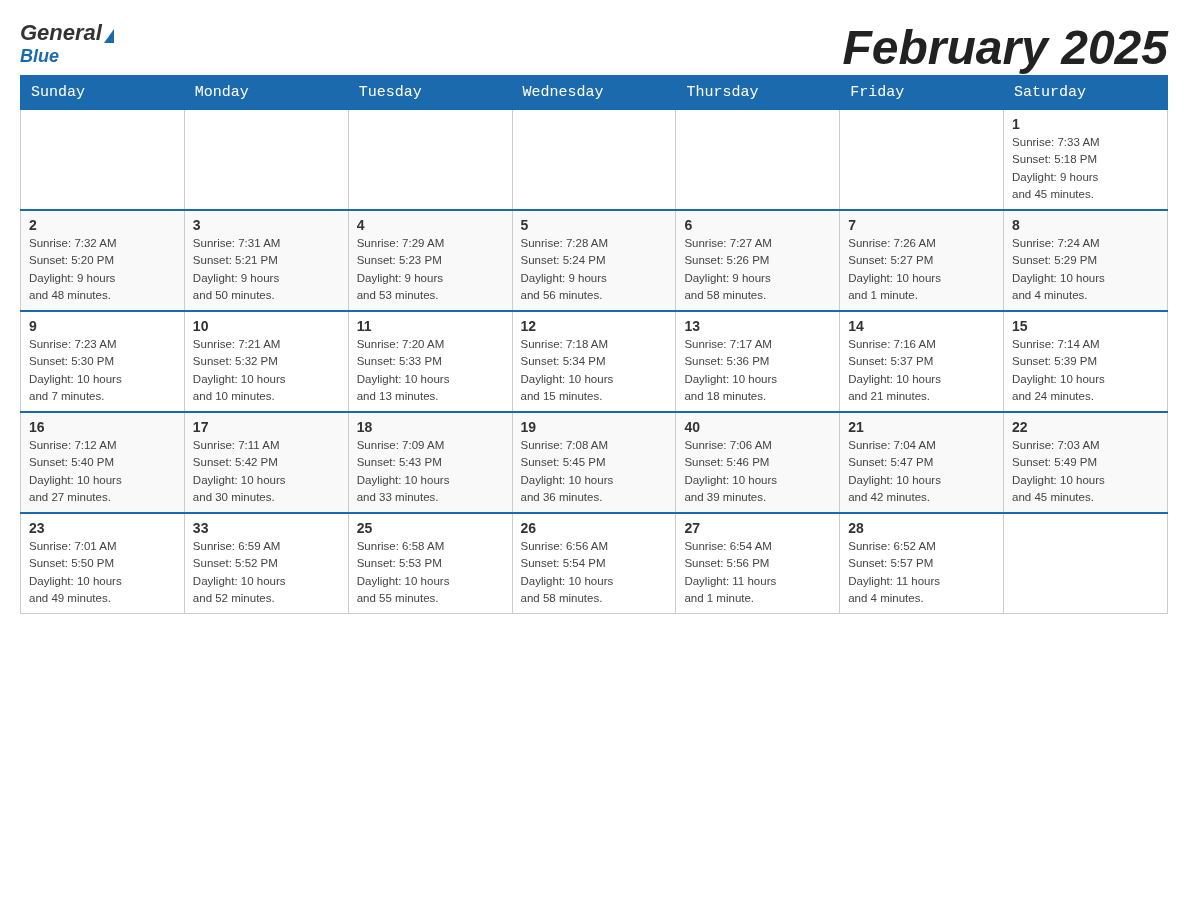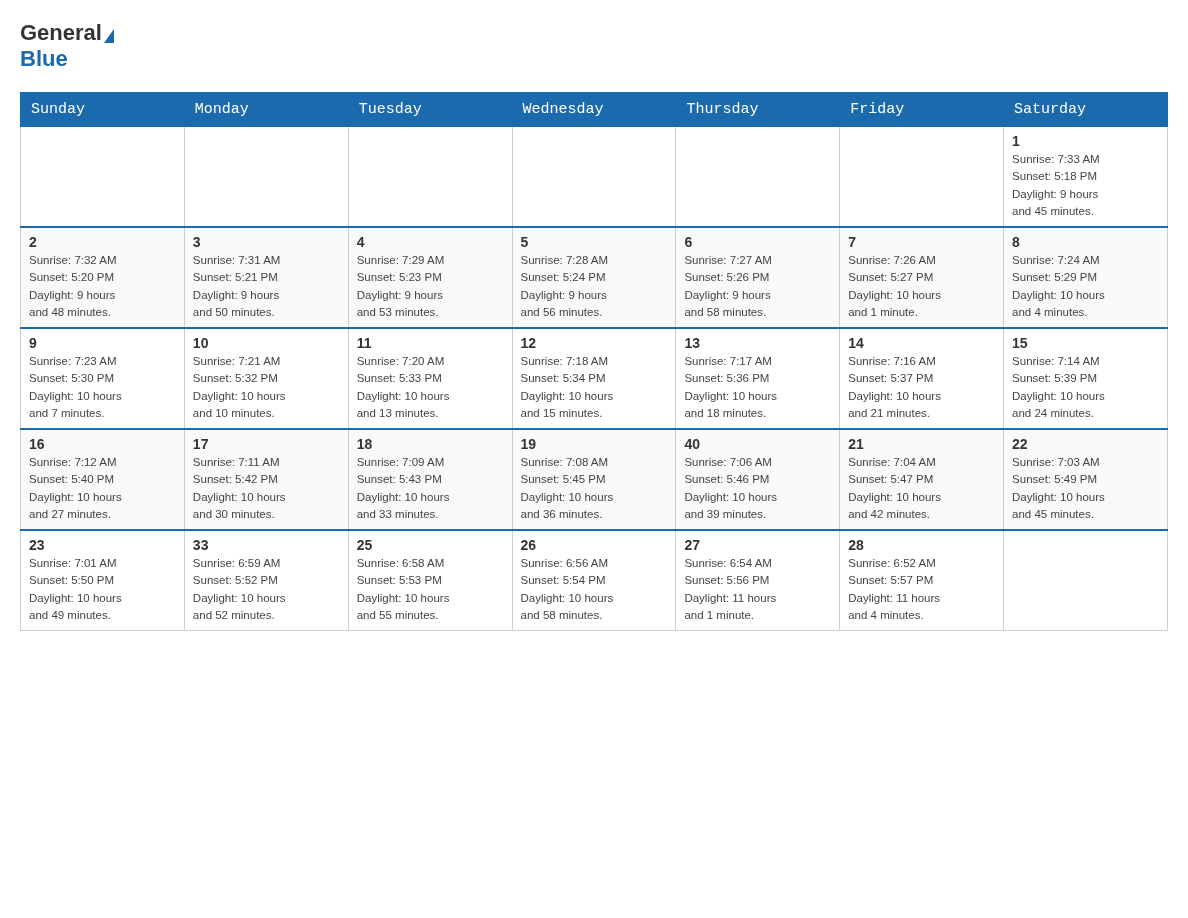--- a/index.html
+++ b/index.html
@@ -6,34 +6,34 @@
     body {
       font-family: Arial, sans-serif;
       background: #fff;
       padding: 20px;
       color: #333;
     }
     .header {
       display: flex;
       justify-content: space-between;
       align-items: flex-start;
-      margin-bottom: 20px;
+      font-style: italic;
     }
     .logo {
       display: flex;
       flex-direction: column;
       align-items: flex-start;
     }
     .logo-general {
       font-size: 22px;
       font-weight: bold;
       color: #333;
     }
     .logo-blue {
-      font-size: 22px;
+      font-size: 18px;
       font-weight: bold;
       color: #1a6aad;
     }
     .logo-triangle {
       display: inline-block;
       width: 0;
       height: 0;
       border-left: 10px solid transparent;
       border-bottom: 14px solid #1a6aad;
       margin-left: 2px;
@@ -102,20 +102,21 @@
 <div class="header">
   <div class="logo">
     <div>
       <span class="logo-general">General</span><span class="logo-triangle"></span>
     </div>
     <div>
       <span class="logo-blue">Blue</span>
     </div>
   </div>
   <div class="title-block">
+    <h1>February 2025</h1>
   </div>
 </div>
 
 <table class="calendar">
   <thead>
     <tr>
       <th>Sunday</th>
       <th>Monday</th>
       <th>Tuesday</th>
       <th>Wednesday</th>

